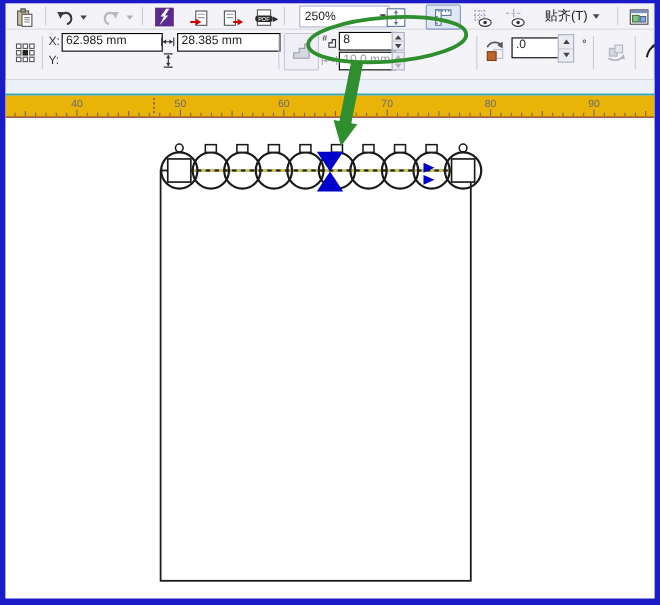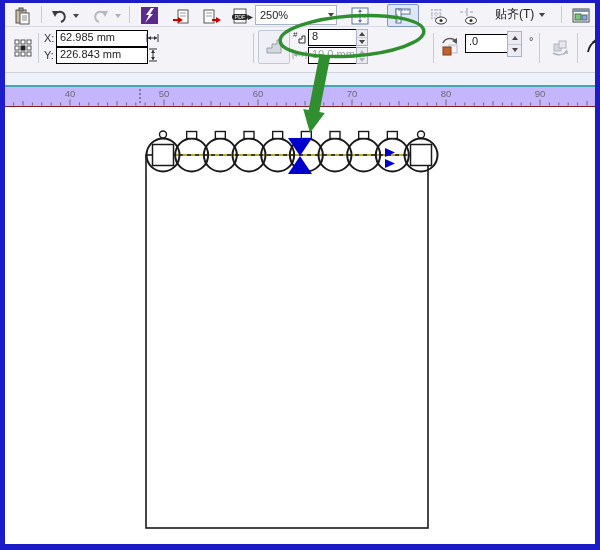--- a/index.html
+++ b/index.html
@@ -2,21 +2,21 @@
 <html><head>
 <meta charset="utf-8">
 <style>
   html,body{margin:0;padding:0;background:#fff;}
   .win{position:relative;width:600px;height:550px;background:#1b1bc7;font-family:"Liberation Sans","DejaVu Sans",sans-serif;overflow:hidden;}
   .app{position:absolute;left:5px;top:3px;width:590px;height:541px;background:#f4f3f8;overflow:hidden;}
   .tb1{position:absolute;left:0;top:0;width:590px;height:23px;border-bottom:1px solid #d9d9e4;}
   .tb2{position:absolute;left:0;top:24px;width:590px;height:45px;border-bottom:1px solid #cfd2dd;}
   .gapband{position:absolute;left:0;top:70px;width:590px;height:12px;background:#edf1f9;}
   .teal{position:absolute;left:0;top:82px;width:590px;height:2px;background:#3fa9ad;}
-  .rulerbar{position:absolute;left:0;top:84px;width:590px;height:19px;background:#c4b5fd;border-bottom:4px solid #7f1d1d;}
+  .rulerbar{position:absolute;left:0;top:84px;width:590px;height:19px;background:#eab308;border-bottom:4px solid #7f1d1d;}
   .canvas{position:absolute;left:0;top:104px;width:590px;height:437px;background:#ffffff;}
   .annot{position:absolute;left:0;top:0;width:590px;height:541px;pointer-events:none;z-index:60;}
   .b{position:absolute;top:1px;height:21px;display:flex;align-items:center;justify-content:center;border:1px solid transparent;border-radius:2px;background:transparent;}
   .b.pressed{background:#dfe7f5;border-color:#7e96c2;}
   .vsep{position:absolute;top:3px;height:17px;width:1px;background:#c9ccd8;}
   .vsep2{position:absolute;top:29px;height:30px;width:1px;background:#c9ccd8;}
   .car{width:0;height:0;border-left:3px solid transparent;border-right:3px solid transparent;border-top:4px solid #444;}
   .car.dis{border-top-color:#b0b0bb;}
   .combo{position:absolute;top:2px;height:18px;background:#fff;border:1px solid #a8b2c6;display:flex;align-items:center;font-size:11px;color:#222;padding:0 4px;justify-content:space-between;}
   .fld{position:absolute;height:15px;background:#fff;border:1px solid #000000;font-size:11px;color:#222;display:flex;align-items:flex-start;padding:0 3px;}
@@ -95,21 +95,21 @@
     </div>
     <div class="b" style="left:221px;width:30px;">
       <svg width="24" height="18" viewBox="0 0 24 18">
         <rect x="4" y="2" width="12" height="14" fill="#fff" stroke="#555"></rect>
         <rect x="2" y="7" width="16" height="6" rx="3" fill="#2b2b2b"></rect>
         <text x="10" y="11.8" font-size="5.2" fill="#ffffff" text-anchor="middle" font-family="Liberation Sans,sans-serif">PDF</text>
         <polygon points="18,8 23,10.5 18,13" fill="#2b2b2b"></polygon>
       </svg>
     </div>
     <div class="vsep" style="left:253px;"></div>
-    <div class="combo" style="left:250px;width:72px;gap:40px;">
+    <div class="combo" style="left:267px;width:72px;gap:40px;">
       <span>250%</span>
       <span class="car"></span>
     </div>
     <div class="b" style="left:340px;width:28px;">
       <svg width="20" height="20" viewBox="0 0 20 20">
         <rect x="2" y="2" width="16" height="16" fill="#fff" stroke="#5a74a0"></rect>
         <line x1="10" y1="4" x2="10" y2="16" stroke="#5a74a0"></line>
             <line x1="4" y1="10" x2="16" y2="10" stroke="#5a74a0"></line>
         <polygon points="10,3 8,6 12,6" fill="#5a74a0"></polygon>
             <polygon points="10,17 8,14 12,14" fill="#5a74a0"></polygon>
@@ -183,31 +183,31 @@
         <rect x="8" y="8" width="4" height="4" fill="#222" stroke="#222"></rect>
       </svg>
     </div>
     <div class="vsep2" style="left:33px;top:6px;"></div>
 
     <span class="lbl" style="left:39px;top:5px;">X:</span>
     <div class="fld" style="left:51px;top:3px;width:84px;">
           <span>62.985 mm</span>
         </div>
     <span class="lbl" style="left:39px;top:22px;">Y:</span>
-    <div class="fld" style="left:51px;top:20px;width:84px;">
-          <span>226.843 mm</span>
-        </div>
 
     <svg width="13" height="10" viewBox="0 0 13 10" style="position:absolute;left:141px;top:6px;">
       <line x1="1" y1="1" x2="1" y2="9" stroke="#333"></line>
           <line x1="12" y1="1" x2="12" y2="9" stroke="#333"></line>
       <line x1="2" y1="5" x2="11" y2="5" stroke="#333"></line>
       <polygon points="2,5 5,3 5,7" fill="#333"></polygon>
           <polygon points="11,5 8,3 8,7" fill="#333"></polygon>
     </svg>
+    <div class="fld" style="left:156px;top:3px;width:86px;">
+          <span>28.385 mm</span>
+        </div>
     <svg width="10" height="14" viewBox="0 0 10 14" style="position:absolute;left:143px;top:21px;">
       <line x1="1" y1="1" x2="9" y2="1" stroke="#333"></line>
           <line x1="1" y1="13" x2="9" y2="13" stroke="#333"></line>
       <line x1="5" y1="2" x2="5" y2="12" stroke="#333"></line>
       <polygon points="5,2 3,5 7,5" fill="#333"></polygon>
           <polygon points="5,12 3,9 7,9" fill="#333"></polygon>
     </svg>
 
     <div class="vsep2" style="left:248px;top:6px;"></div>
     <div class="b" style="left:253px;top:3px;width:30px;height:32px;border:1px solid #c3c8d6;background:#f0eff5;">

